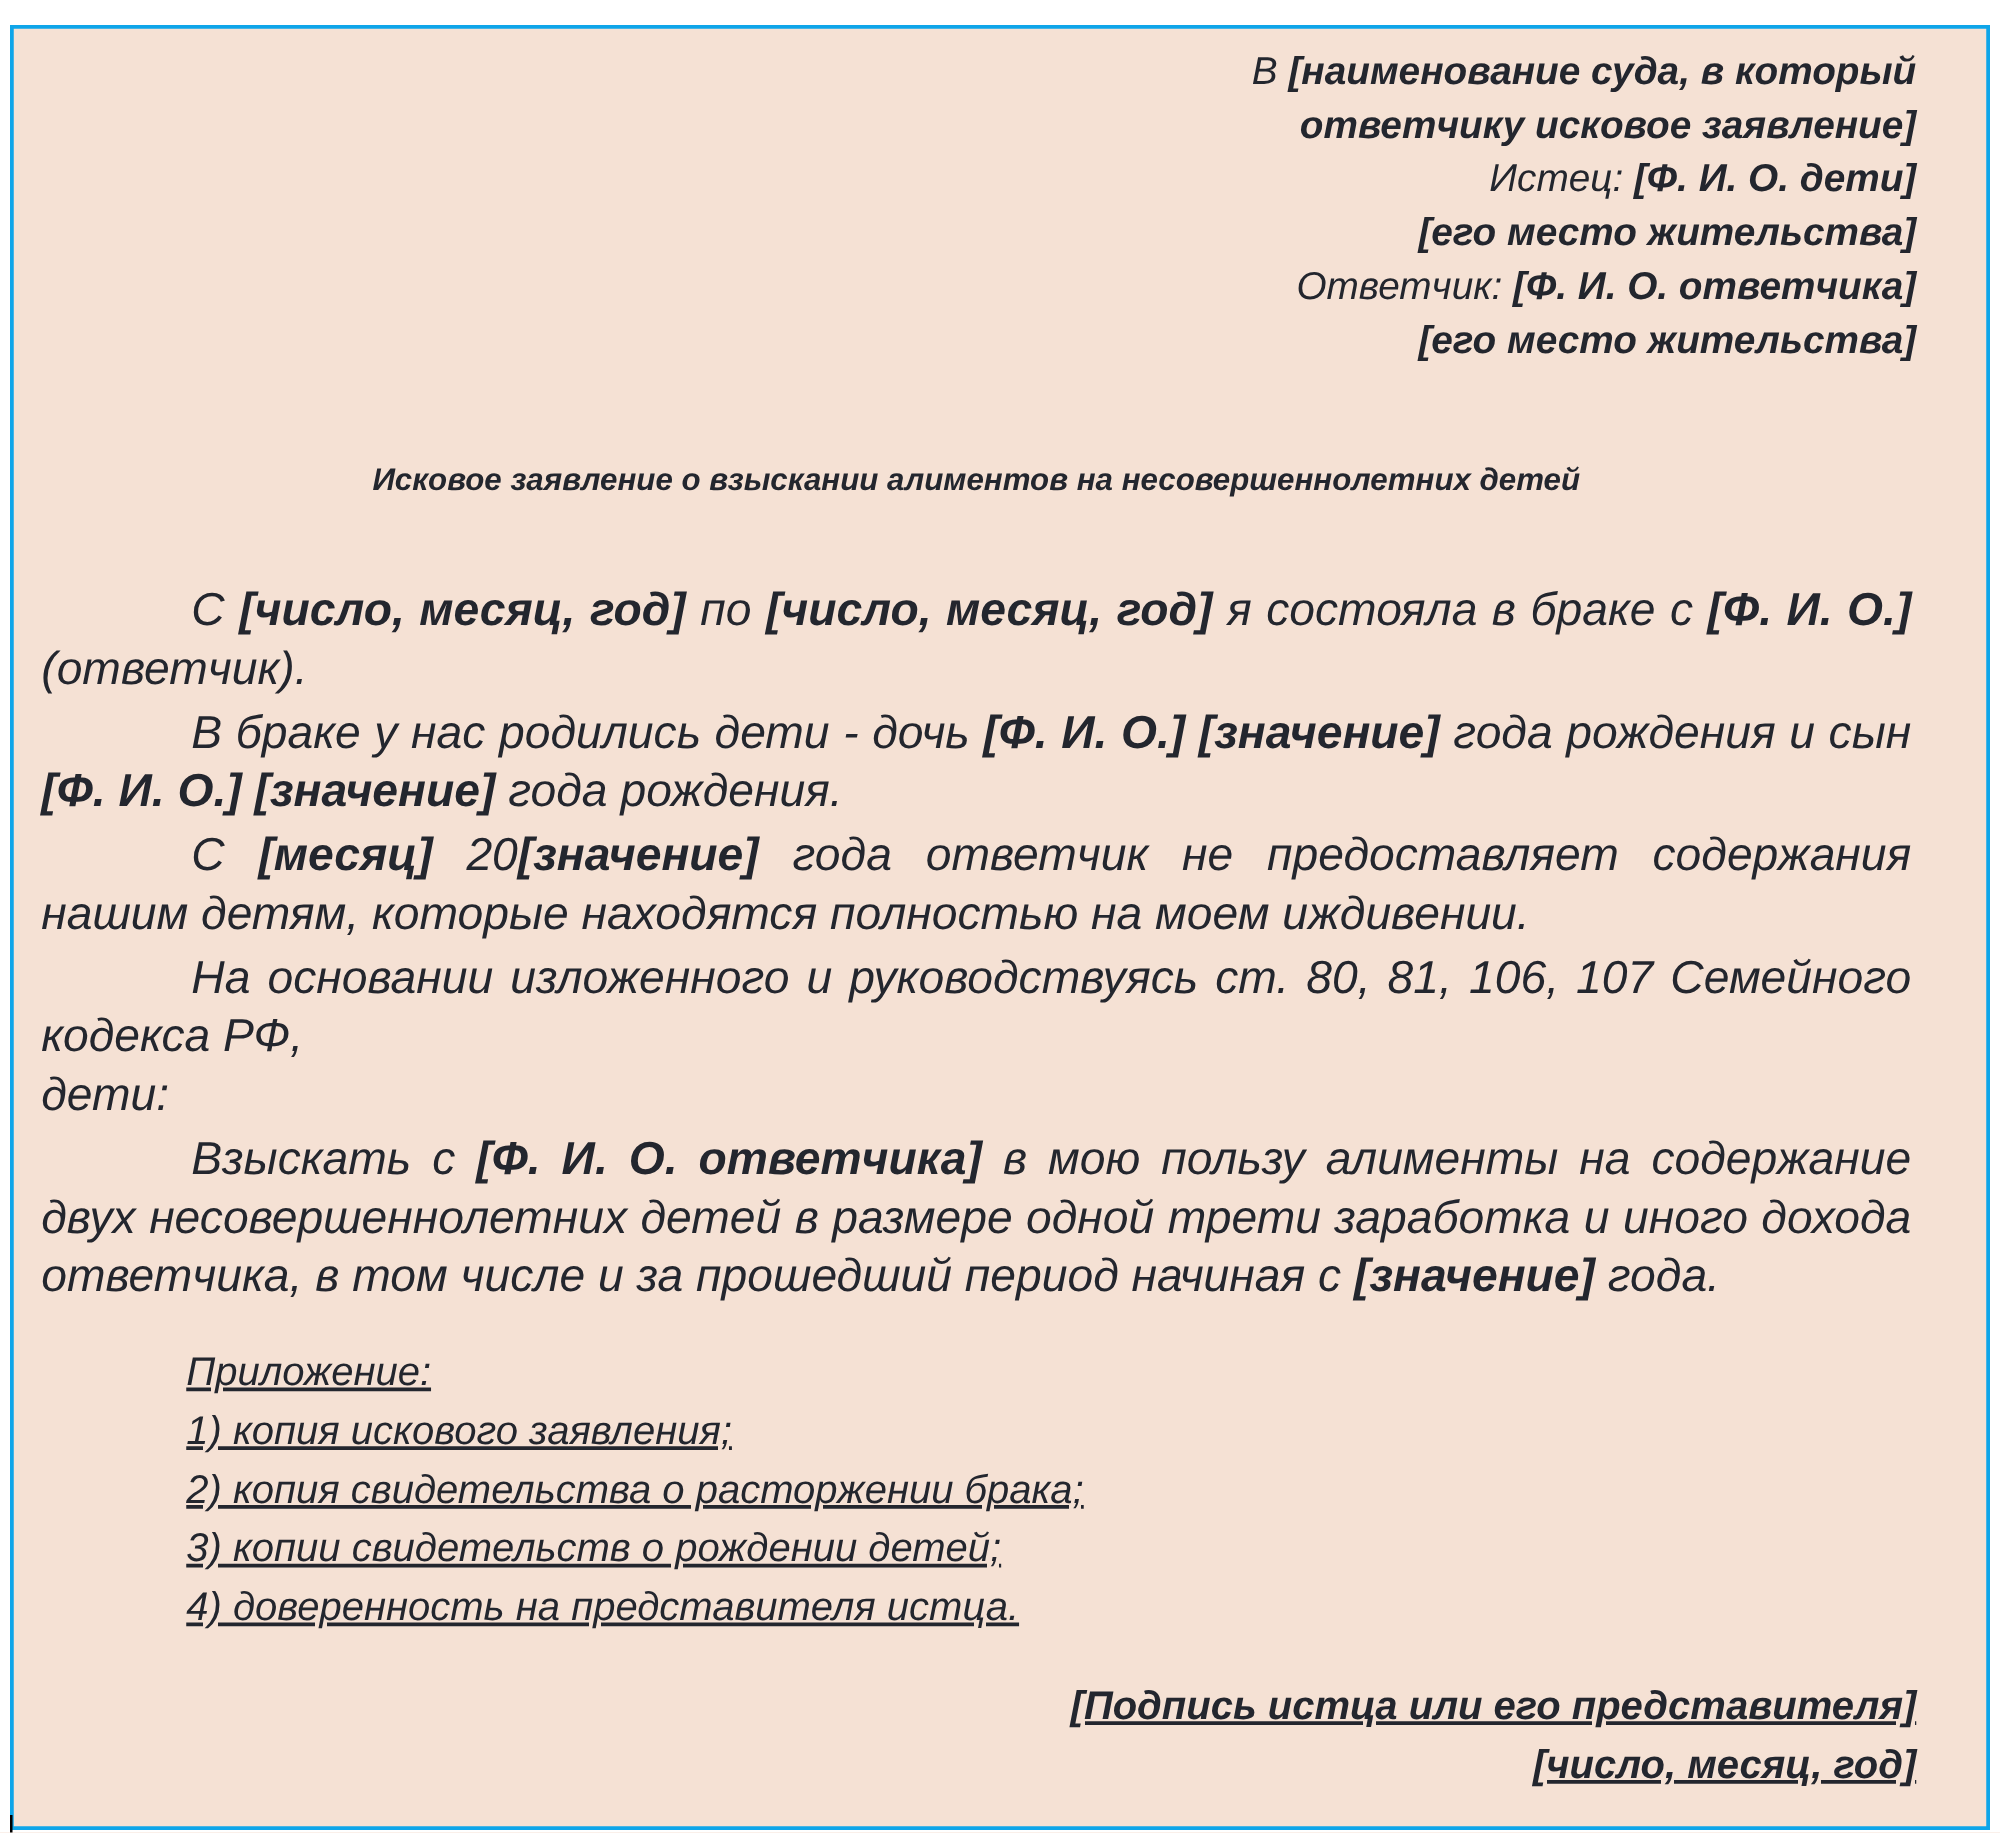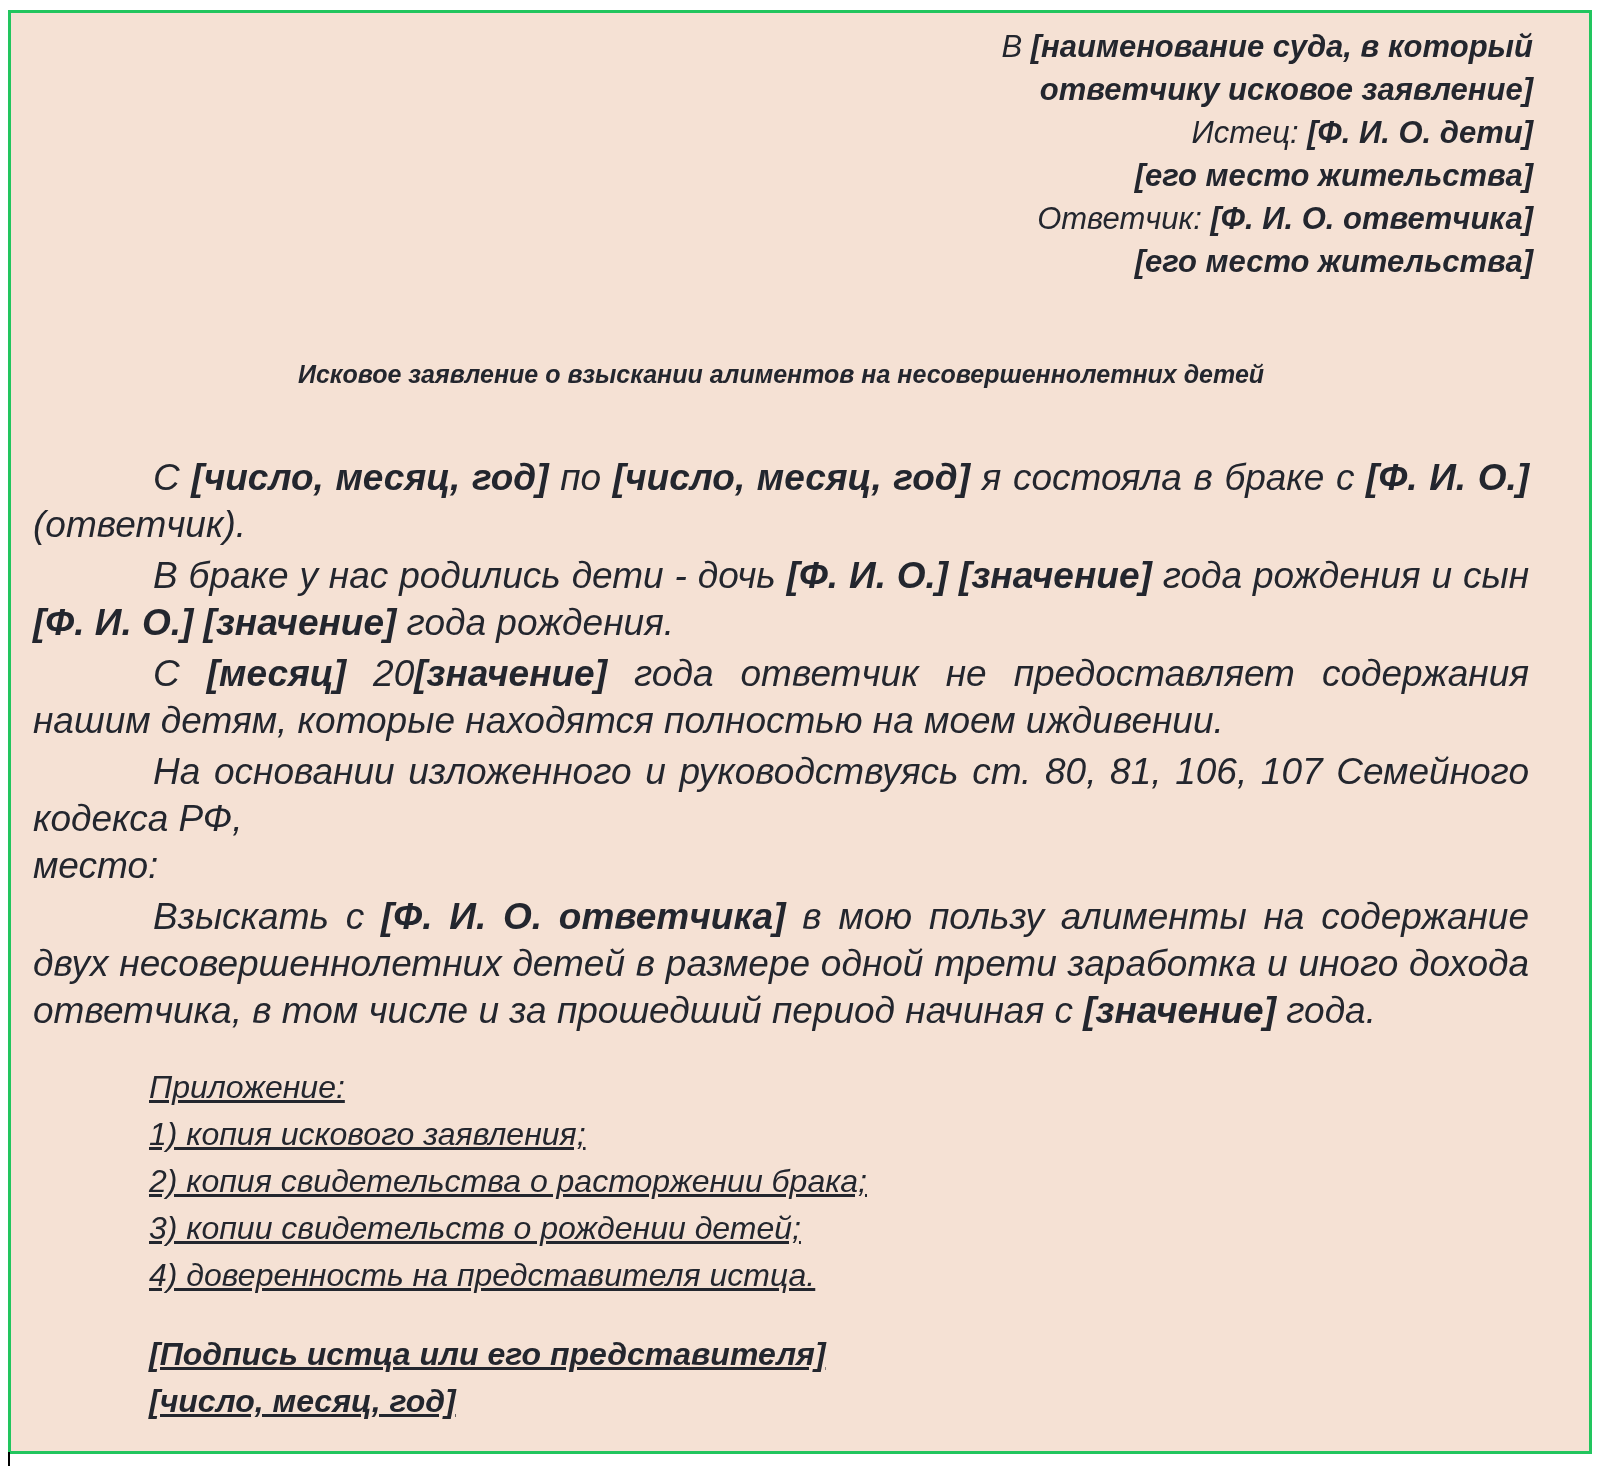--- a/index.html
+++ b/index.html
@@ -4,24 +4,24 @@
 <style>
   html, body { margin: 0; padding: 0; }
   body {
     width: 1600px; height: 1466px;
     background: #ffffff;
     position: relative;
     font-family: "Liberation Sans", sans-serif;
   }
   .page {
     position: absolute;
-    left: 8px; top: 10px;
+    left: 8px; top: 20px;
     width: 1584px; height: 1444px;
     box-sizing: border-box;
-    border: 3px solid #22c55e;
+    border: 3px solid #0ea5e9;
     background: #f5e1d4;
     color: #23262e;
     font-style: italic;
     padding: 12px 56px 0 18px;
     overflow: hidden;
   }
   .b { font-weight: 700; }
   .header-block { text-align: right; }
   .header-line {
     margin: 0;
@@ -44,21 +44,21 @@
     text-indent: 120px;
   }
   .appendix-block { margin-top: 30px; }
   .plain-line {
     margin: 0;
     font-size: 32px;
     line-height: 47px;
     text-indent: 120px;
     text-decoration: underline;
   }
-  .signature-block { margin-top: 32px; }
+  .signature-block { margin-top: 32px; text-align: right; }
   .signature-block .plain-line { font-weight: 700; }
   .bottom-tick {
     position: absolute;
     left: 8px; top: 1452px;
     width: 2px; height: 14px;
     background: #000000;
   }
 </style>
 </head>
 <body>
@@ -77,21 +77,21 @@
   <p class="doc-title">Исковое заявление о взыскании алиментов на несовершеннолетних детей</p>
 
   <div class="body-block">
     <p class="body-par"><span>С </span><span class="b">[число, месяц, год]</span><span> по </span><span class="b">[число, месяц, год]</span><span> я состояла в браке с </span><span class="b">[Ф. И. О.]</span><span> (ответчик).</span></p>
 
     <p class="body-par"><span>В браке у нас родились дети - дочь </span><span class="b">[Ф. И. О.]</span><span> </span><span class="b">[значение]</span><span> года рождения и сын </span><span class="b">[Ф. И. О.]</span><span> </span><span class="b">[значение]</span><span> года рождения.</span></p>
 
     <p class="body-par"><span>С </span><span class="b">[месяц]</span><span> 20</span><span class="b">[значение]</span><span> года ответчик не предоставляет содержания нашим детям, которые находятся полностью на моем иждивении.</span></p>
 
 
-    <p class="body-par"><span>На основании изложенного и руководствуясь ст. 80, 81, 106, 107 Семейного кодекса РФ,</span><br><span>место:</span></p>
+    <p class="body-par"><span>На основании изложенного и руководствуясь ст. 80, 81, 106, 107 Семейного кодекса РФ,</span><br><span>дети:</span></p>
 
     <p class="body-par"><span>Взыскать с </span><span class="b">[Ф. И. О. ответчика]</span><span> в мою пользу алименты на содержание двух несовершеннолетних детей в размере одной трети заработка и иного дохода ответчика, в том числе и за прошедший период начиная с </span><span class="b">[значение]</span><span> года.</span></p>
   </div>
 
   <div class="appendix-block">
     <p class="plain-line">Приложение:</p>
     <p class="plain-line">1) копия искового заявления;</p>
     <p class="plain-line">2) копия свидетельства о расторжении брака;</p>
     <p class="plain-line">3) копии свидетельств о рождении детей;</p>
     <p class="plain-line">4) доверенность на представителя истца.</p>

